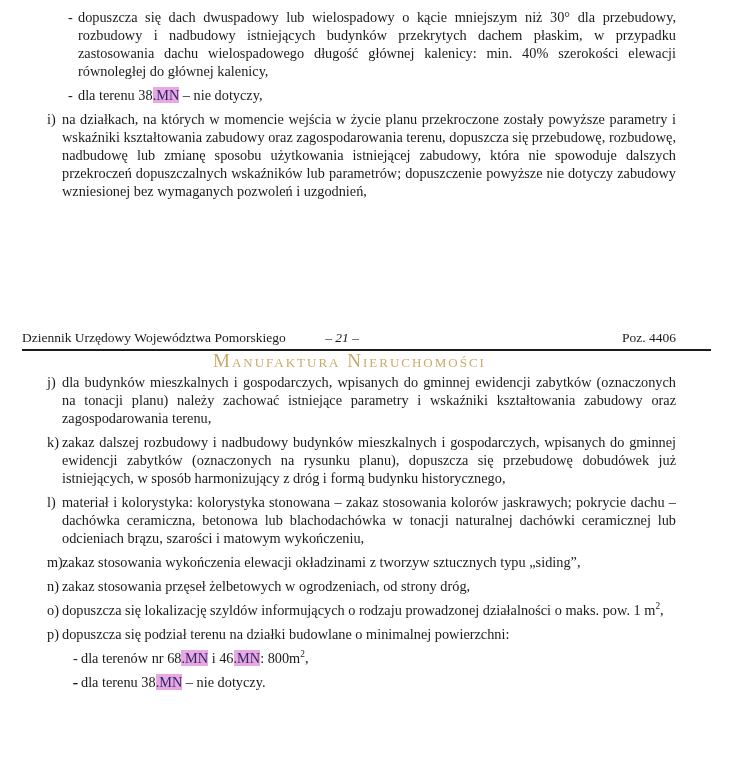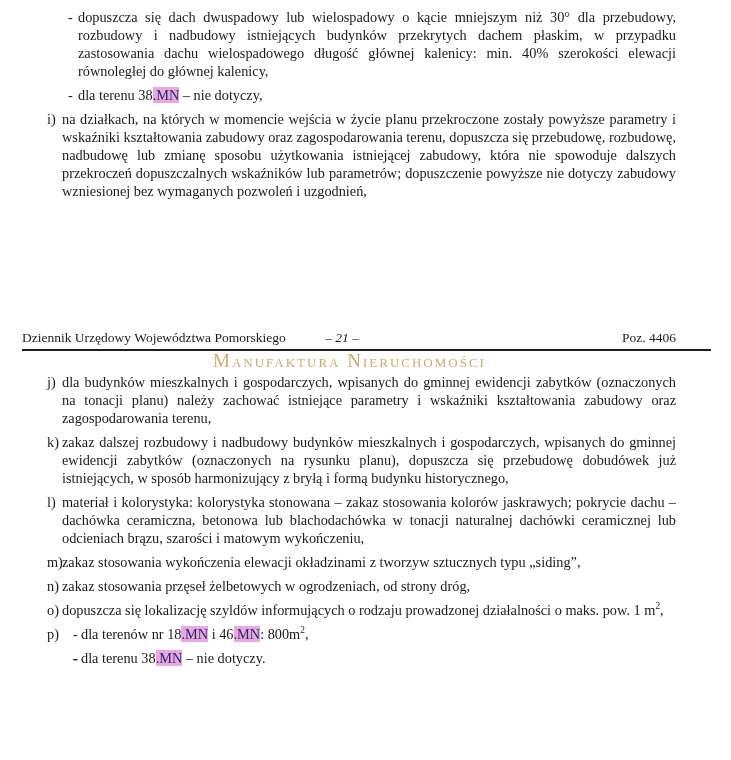--- a/index.html
+++ b/index.html
@@ -81,21 +81,21 @@
 
   <section class="textcol main">
 
       <div class="item letter">
         <span class="label">j)</span>
         <span class="text"><span>dla budynków mieszkalnych i gospodarczych, wpisanych do gminnej ewidencji zabytków (oznaczonych na tonacji planu) należy zachować istniejące parametry i wskaźniki kształtowania zabudowy oraz zagospodarowania terenu,</span></span>
       </div>
 
       <div class="item letter">
         <span class="label">k)</span>
-        <span class="text"><span>zakaz dalszej rozbudowy i nadbudowy budynków mieszkalnych i gospodarczych, wpisanych do gminnej ewidencji zabytków (oznaczonych na rysunku planu), dopuszcza się przebudowę dobudówek już istniejących, w sposób harmonizujący z bryłą i formą budynku historycznego,</span></span>
+        <span class="text"><span>zakaz dalszej rozbudowy i nadbudowy budynków mieszkalnych i gospodarczych, wpisanych do gminnej ewidencji zabytków (oznaczonych na rysunku planu), dopuszcza się przebudowę dobudówek już istniejących, w sposób harmonizujący z dróg i formą budynku historycznego,</span></span>
       </div>
 
       <div class="item letter">
         <span class="label">l)</span>
         <span class="text"><span>materiał i kolorystyka: kolorystyka stonowana – zakaz stosowania kolorów jaskrawych; pokrycie dachu – dachówka ceramiczna, betonowa lub blachodachówka w tonacji naturalnej dachówki ceramicznej lub odcieniach brązu, szarości i matowym wykończeniu,</span></span>
       </div>
 
       <div class="item letter">
         <span class="label">m)</span>
         <span class="text"><span>zakaz stosowania wykończenia elewacji okładzinami z tworzyw sztucznych typu „siding”,</span></span>
@@ -106,25 +106,26 @@
         <span class="text"><span>zakaz stosowania przęseł żelbetowych w ogrodzeniach, od strony dróg,</span></span>
       </div>
 
       <div class="item letter">
         <span class="label">o)</span>
         <span class="text"><span>dopuszcza się lokalizację szyldów informujących o rodzaju prowadzonej działalności o maks. pow. 1 m</span><sup>2</sup><span>,</span></span>
       </div>
 
       <div class="item letter">
         <span class="label">p)</span>
+        <span class="text"><span>dopuszcza się podział terenu na działki budowlane o minimalnej powierzchni:</span></span>
       </div>
 
       <div class="item sub">
         <span class="label">-</span>
-        <span class="text"><span>dla terenów nr 18</span><span class="hl">.MN</span><span> i 46</span><span class="hl">.MN</span><span>: 800m</span><sup>2</sup><span>,</span></span>
+        <span class="text"><span>dla terenów nr 68</span><span class="hl">.MN</span><span> i 46</span><span class="hl">.MN</span><span>: 800m</span><sup>2</sup><span>,</span></span>
       </div>
 
       <div class="item sub">
         <span class="label">-</span>
       </div>
 
       <div class="item sub">
         <span class="label">-</span>
       </div>
 

